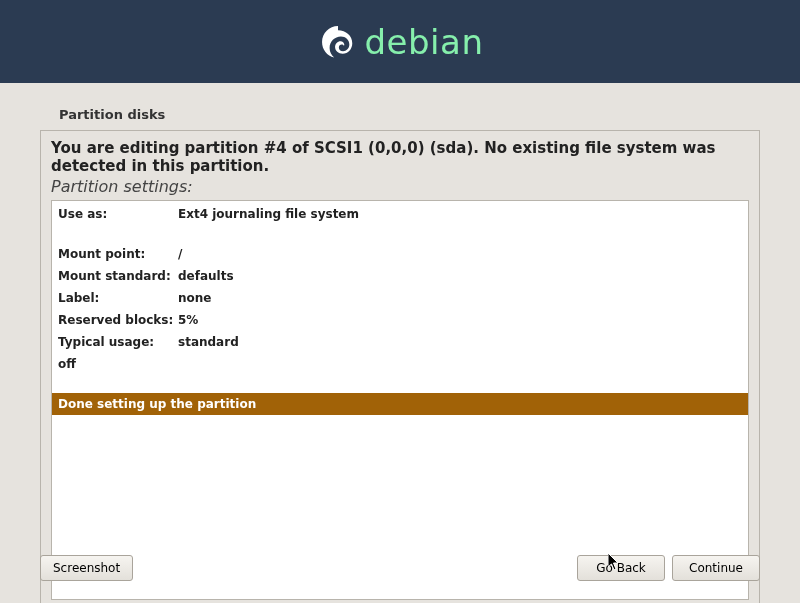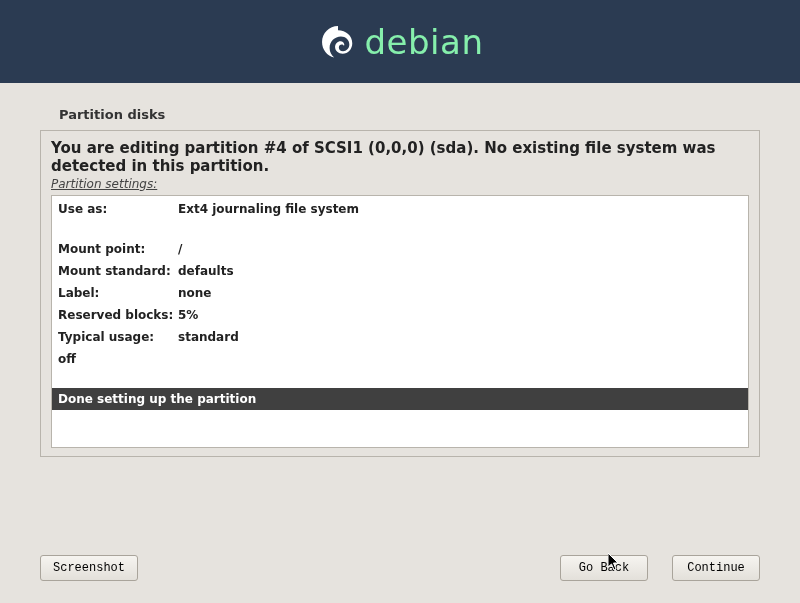--- a/index.html
+++ b/index.html
@@ -37,54 +37,53 @@
     background: #e6e3de;
     padding: 8px 10px 8px 10px;
   }
   .instruction {
     font-weight: bold;
     font-size: 15px;
     margin-bottom: 2px;
   }
   .subhead {
     font-style: italic;
-    font-size: 12px;
+    font-size: 16px;
     color: #444;
     margin-bottom: 4px;
-    text-decoration: underline;
   }
   .listbox {
     background: #fff;
     border: 1px solid #b8b4ac;
-    height: 253px;
+    height: 400px;
     overflow: auto;
     padding: 2px 0;
   }
   .row {
     display: flex;
     padding: 2px 6px;
     line-height: 18px;
     font-size: 12px;
     cursor: default;
   }
   .row .key { width: 120px; font-weight: bold; }
   .row .val { font-weight: bold; }
   .row.spacer { height: 18px; }
   .row.action { font-weight: bold; }
   .row.selected {
-    background: #404040;
+    background: #a16207;
     color: #fff;
   }
   .footer {
     position: absolute;
     left: 40px; right: 40px; bottom: 22px;
     display: flex;
     justify-content: space-between;
   }
-  .footer-left, .footer-right { display: flex; gap: 24px; font-family: Liberation Mono, monospace; }
+  .footer-left, .footer-right { display: flex; gap: 7px; }
   button.btn {
     min-width: 88px;
     height: 26px;
     padding: 0 12px;
     background: linear-gradient(#f6f4f0, #e3e0da);
     border: 1px solid #a9a49b;
     border-radius: 3px;
     font-size: 12px;
     font-family: inherit;
     cursor: pointer;

